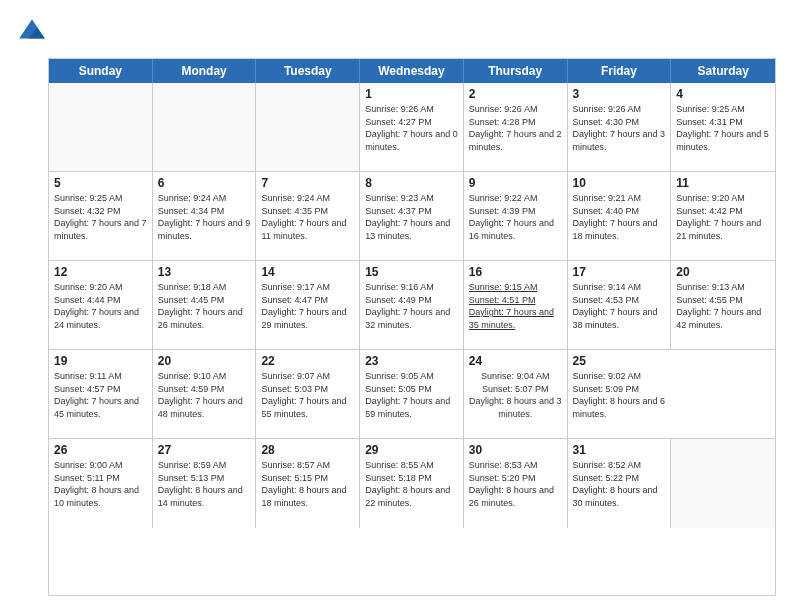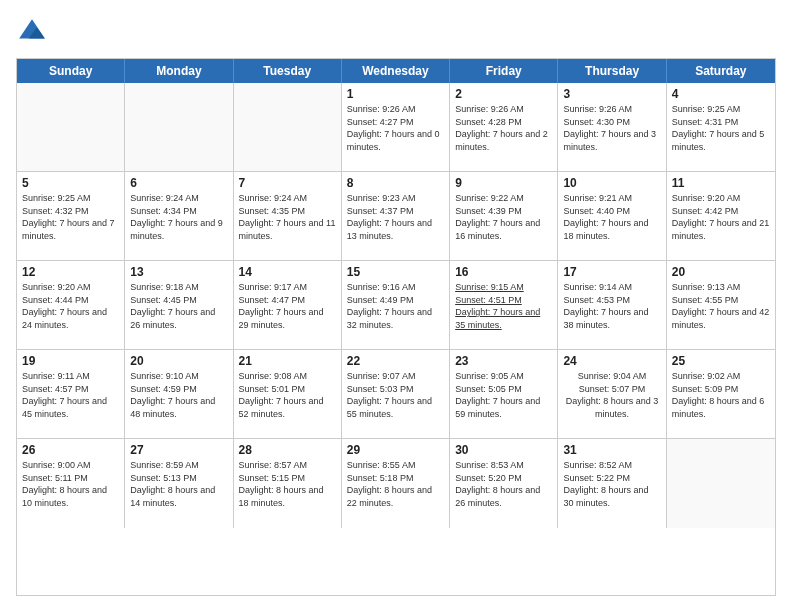--- a/index.html
+++ b/index.html
@@ -49,20 +49,21 @@
       color: #1a1a1a;
       font-weight: normal;
     }
     .subtitle {
       font-size: 14px;
       color: #555;
     }
     .calendar {
       flex: 1;
       border: 1px solid #ccc;
+      margin-left: 32px;
     }
     .cal-header {
       display: grid;
       grid-template-columns: repeat(7, 1fr);
       background: #2a6db5;
     }
     .cal-header-cell {
       color: #fff;
       text-align: center;
       padding: 5px 4px;
@@ -124,22 +125,22 @@
       <div class="subtitle"></div>
     </div>
   </div>
 
   <div class="calendar">
     <div class="cal-header">
     <div class="cal-header-cell">Sunday</div>
         <div class="cal-header-cell">Monday</div>
         <div class="cal-header-cell">Tuesday</div>
         <div class="cal-header-cell">Wednesday</div>
+        <div class="cal-header-cell">Thursday</div>
         <div class="cal-header-cell">Friday</div>
-        <div class="cal-header-cell">Thursday</div>
         <div class="cal-header-cell">Saturday</div>
       </div>
     <div class="cal-body">
     <div class="cal-row">
           <div class="cal-cell empty"></div>
           <div class="cal-cell empty"></div>
           <div class="cal-cell empty"></div>
           <div class="cal-cell">
             <div class="cell-day">1</div>
             <div class="cell-info" style="white-space: pre-line;">Sunrise: 9:26 AM
@@ -260,26 +261,20 @@
 Sunset: 4:57 PM
 Daylight: 7 hours and 45 minutes.</div>
           </div>
           <div class="cal-cell">
             <div class="cell-day">20</div>
             <div class="cell-info" style="white-space: pre-line;">Sunrise: 9:10 AM
 Sunset: 4:59 PM
 Daylight: 7 hours and 48 minutes.</div>
           </div>
           <div class="cal-cell">
-            <div class="cell-day">21</div>
-            <div class="cell-info" style="white-space: pre-line;">Sunrise: 9:08 AM
-Sunset: 5:01 PM
-Daylight: 7 hours and 52 minutes.</div>
-          </div>
-          <div class="cal-cell">
             <div class="cell-day">22</div>
             <div class="cell-info" style="white-space: pre-line;">Sunrise: 9:07 AM
 Sunset: 5:03 PM
 Daylight: 7 hours and 55 minutes.</div>
           </div>
           <div class="cal-cell">
             <div class="cell-day">23</div>
             <div class="cell-info" style="white-space: pre-line;">Sunrise: 9:05 AM
 Sunset: 5:05 PM
 Daylight: 7 hours and 59 minutes.</div>

